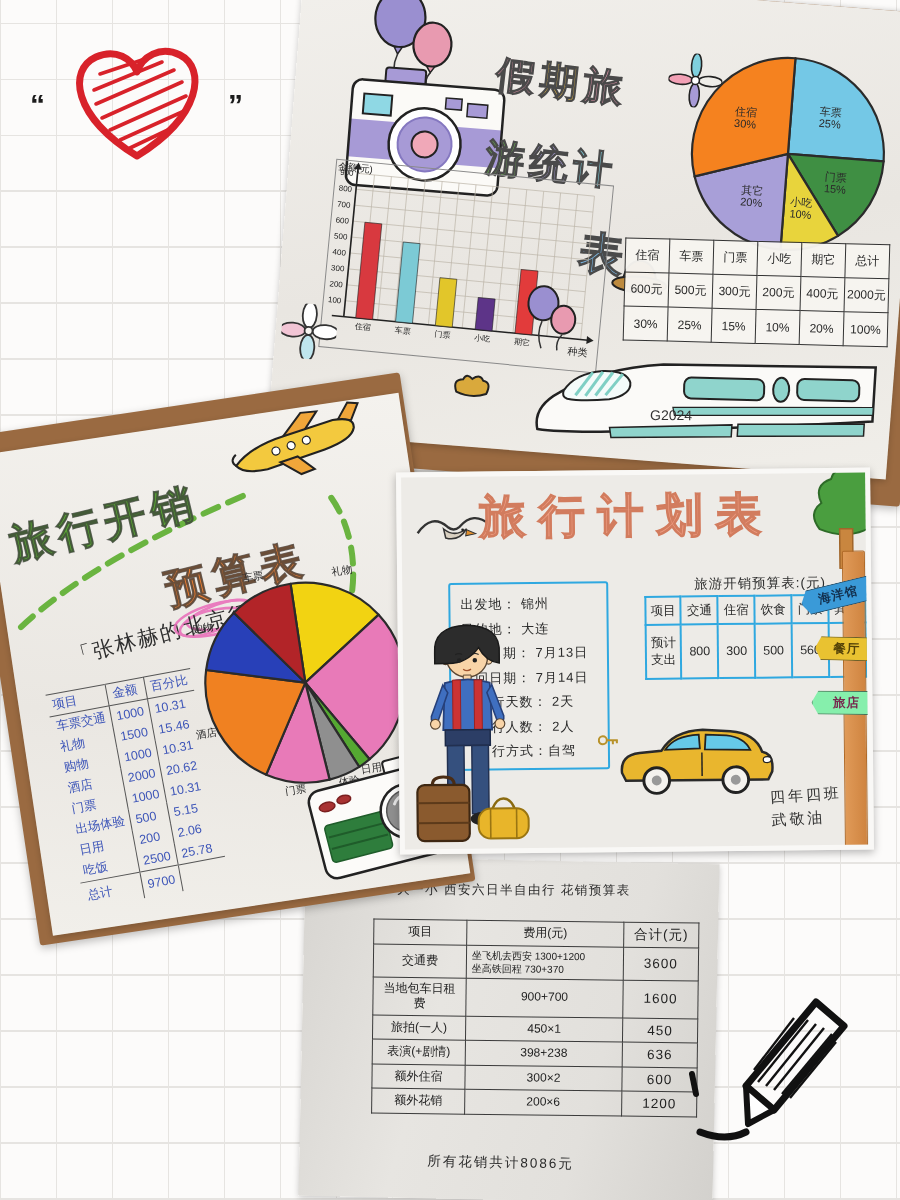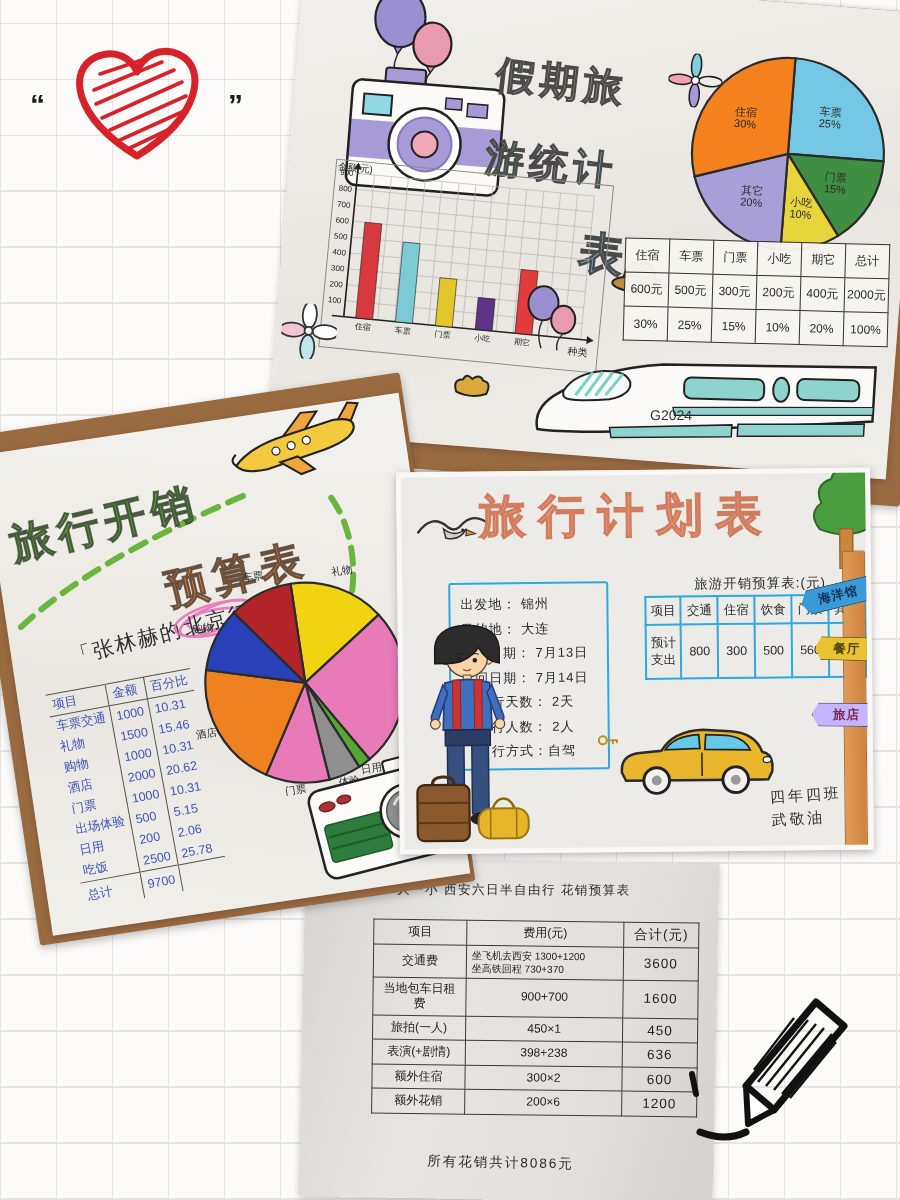--- a/index.html
+++ b/index.html
@@ -54,21 +54,21 @@
   .t-plan td{border:2.4px solid #2fa8e0;text-align:center;font-size:12.5px;color:#2b2b2b;padding:1px 2px;}
   .t-plan tr:first-child td{height:24px;width:33px;}
   .t-plan tr:last-child td{height:50px;}
   .p3-infobox{left:46px;top:106px;width:160px;height:188px;border:2.6px solid #2fa8e0;border-radius:3px;padding:8px 0 0 10px;box-sizing:border-box;}
   .p3-infobox div{font-size:13px;color:#2b2b2b;line-height:24.5px;letter-spacing:1px;white-space:nowrap;}
   .p3-infobox div:nth-child(n+5){margin-left:16px;}
   .p3-pole{left:440px;top:78px;width:21px;height:298px;background:linear-gradient(90deg,#e09a58,#cf8440);border:1.5px solid #b06a28;border-radius:2px;}
   .sign{position:absolute;display:flex;align-items:center;justify-content:center;font-size:12.5px;font-weight:bold;letter-spacing:1px;border:1.5px solid rgba(40,40,40,.65);}
   .sign-blue{left:398px;top:110px;width:74px;height:23px;background:#3a9ad8;color:#13304e;transform:rotate(-13deg);clip-path:polygon(0 50%,10% 0,100% 0,92% 50%,100% 100%,10% 100%);}
   .sign-yellow{left:412px;top:164px;width:62px;height:22px;background:#e9c231;color:#544308;transform:rotate(2deg);clip-path:polygon(0 50%,10% 0,100% 0,92% 50%,100% 100%,10% 100%);}
-  .sign-pink{left:408px;top:230px;width:68px;height:22px;background:#c4b5fd;color:#77284e;transform:rotate(1deg);clip-path:polygon(0 50%,10% 0,100% 0,92% 50%,100% 100%,10% 100%);}
+  .sign-pink{left:408px;top:218px;width:68px;height:22px;background:#86efac;color:#77284e;transform:rotate(1deg);clip-path:polygon(0 50%,10% 0,100% 0,92% 50%,100% 100%,10% 100%);}
   .p3-name{left:366px;top:310px;font-size:15px;color:#333;letter-spacing:3px;transform:rotate(-3deg);line-height:23px;}
 
   
   #photo4{left:302px;top:860px;width:414px;height:340px;transform:rotate(1.2deg);z-index:2;}
   #photo4 .paper{background:linear-gradient(105deg,#d7d5d1,#e7e5e1 35%,#e2e0dc 70%,#d3d1cd);}
   .p4-title{left:78px;top:22px;font-size:12.5px;color:#2b2b2b;letter-spacing:1.5px;transform:rotate(-1deg);white-space:nowrap;}
   .t-photo{border-collapse:collapse;transform:rotate(-0.5deg);}
   .t-photo td{border:1.6px solid #3b3b3b;font-size:12px;color:#222;text-align:center;padding:3px 5px;line-height:1.3;}
   .t-photo td:first-child{width:82px;}
   .t-photo td:nth-child(2){width:146px;}

